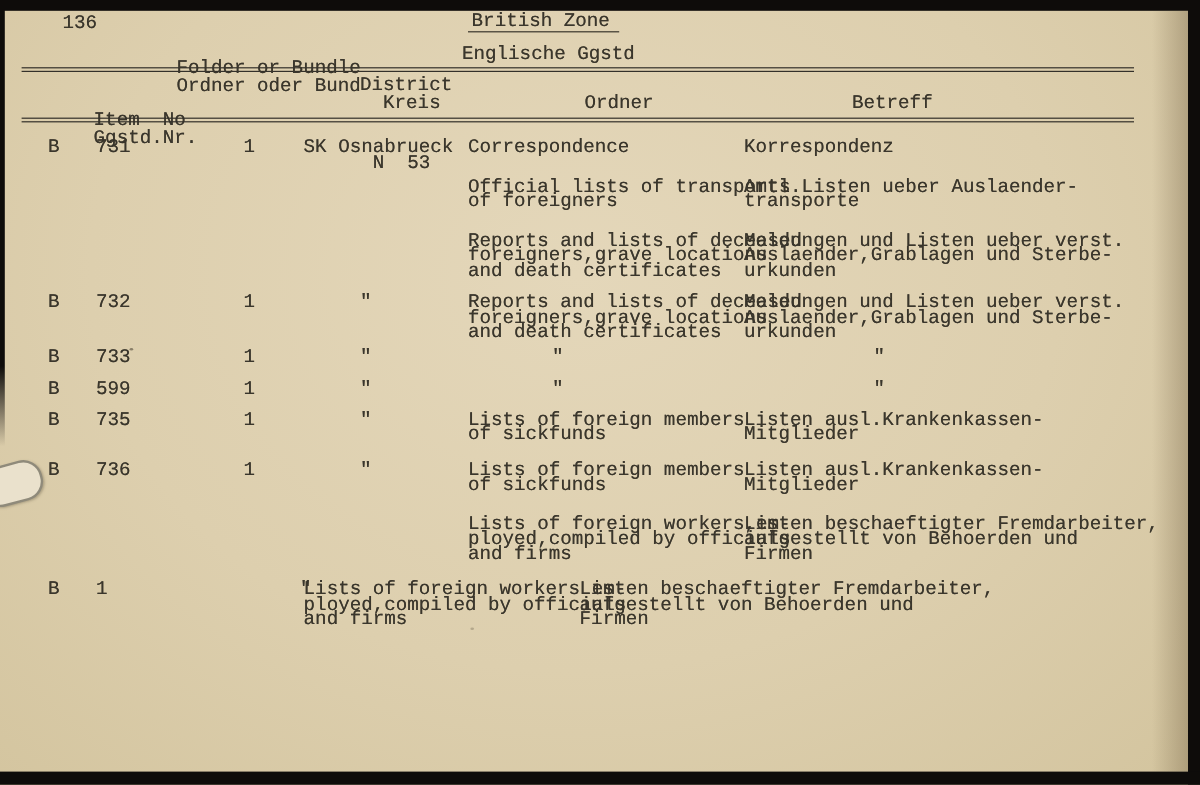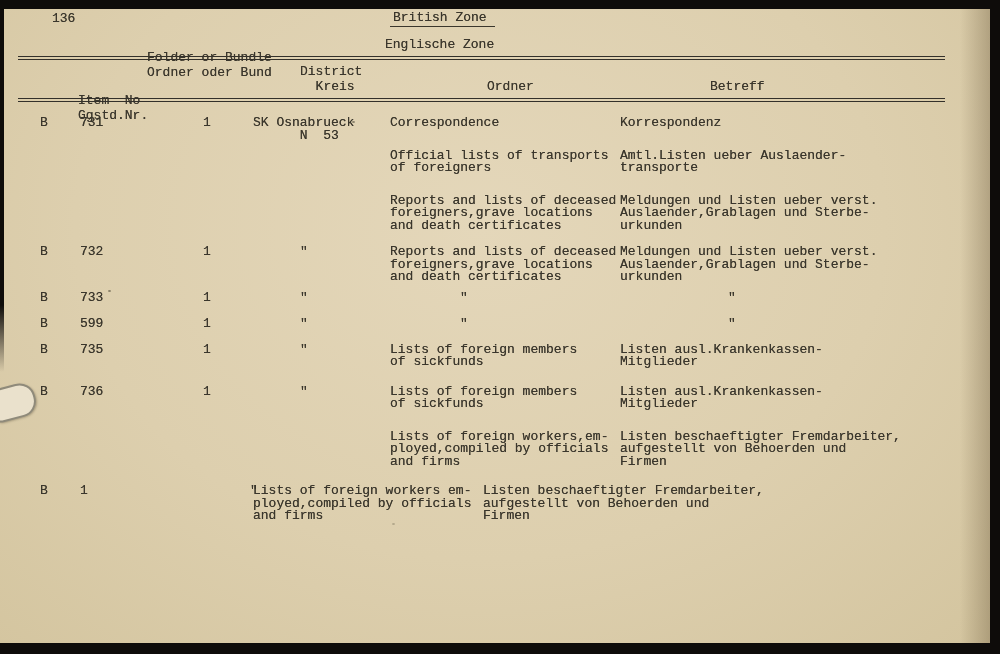--- a/index.html
+++ b/index.html
@@ -7,21 +7,21 @@
     width:1000px; height:654px; position:relative; overflow:hidden;
     background:#0e0c0a;
     font-family:"Liberation Mono","DejaVu Sans Mono",monospace;
   }
   .paper {
     position:absolute; inset:0;
     background:radial-gradient(ellipse at 48% 35%, #e4d7ba 0%, #ddcfae 55%, #d3c49e 100%);
     color:#3a362c;
   }
   .ink { color:#3a362c; text-shadow:0 0 .5px rgba(50,45,35,.75); }
-  .mono { font-size:13px; line-height:12.5px; white-space:pre; }
+  .mono { font-size:16px; line-height:12.5px; white-space:pre; }
 
   
   .strip-top    { position:absolute; left:0; top:0; width:1000px; height:9px; background:#0e0c0a; }
   .strip-left   { position:absolute; left:0; top:0; width:4px; height:372px;
                   background:linear-gradient(to bottom,#0e0c0a 82%,rgba(14,12,10,0)); }
   .strip-right  { position:absolute; right:0; top:0; width:10px; height:654px; background:#0e0c0a; }
   .strip-bottom { position:absolute; left:0; bottom:0; width:1000px; height:11px; background:#0e0c0a; }
   .edge-shadow  { position:absolute; top:9px; bottom:11px; right:10px; width:30px;
                   background:linear-gradient(to right, rgba(86,68,40,0), rgba(86,68,40,.30)); }
   .paper-defect { position:absolute; left:-16px; top:386px; width:48px; height:30px;
@@ -66,21 +66,21 @@
   .betreff-cell.ditto  { padding-left:108px; }
 </style>
 </head>
 <body>
 
 <div class="paper">
 
   <div class="page-number ink mono">136</div>
 
   <div class="title-en ink mono">British Zone</div>
-  <div class="title-de ink mono">Englische Zone</div>
+  <div class="title-de ink mono">Englische Ggstd</div>
 
   <div class="rule rule-top"></div>
 
   <div class="hdr hdr-item ink mono">Item  No
 Ggstd.Nr.</div>
   <div class="hdr hdr-folder ink mono">Folder or Bundle
 Ordner oder Bund</div>
   <div class="hdr hdr-district ink mono">District
   Kreis</div>
   <div class="hdr hdr-subject ink mono">Ordner</div>

